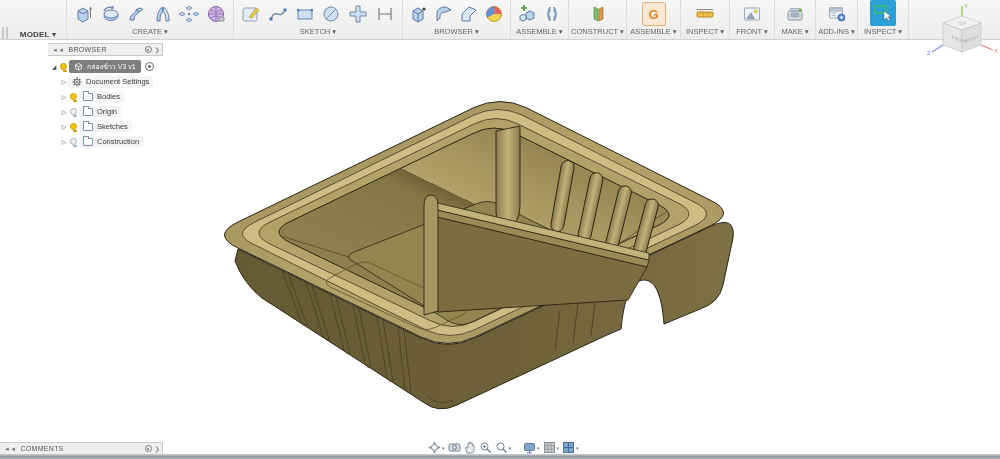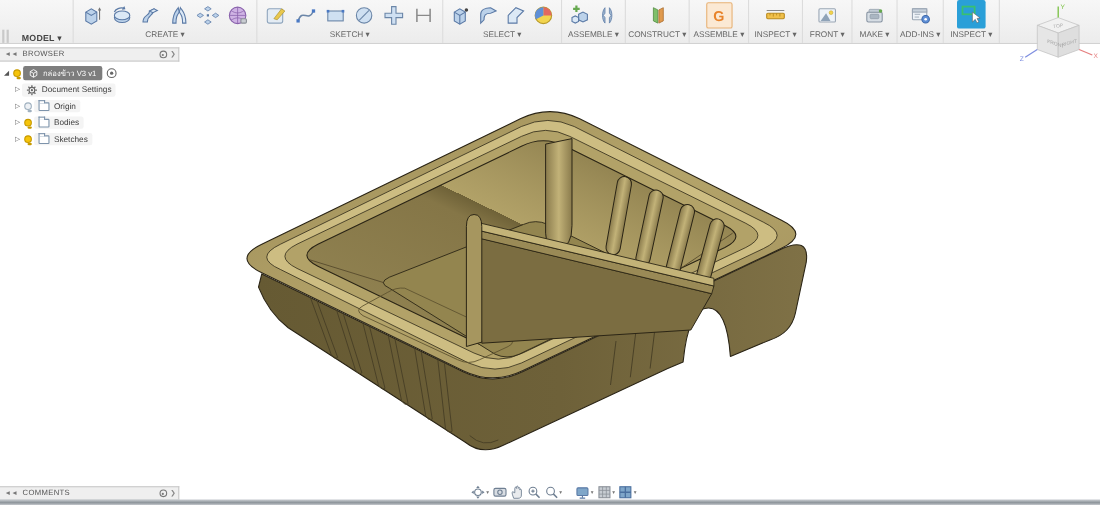--- a/index.html
+++ b/index.html
@@ -16,21 +16,21 @@
     font-size:8px; font-weight:bold; color:#444; letter-spacing:.2px; cursor:pointer; }
   .tgroup { display:flex; flex-direction:column; border-left:1px solid #dcdcdc; }
   .tg-icons { flex:1; display:flex; align-items:center; justify-content:center; gap:4px; padding:2px 6px 0 6px; }
   .tg-label { height:13px; text-align:center; font-size:7.5px; color:#666; line-height:12px; cursor:pointer; white-space:nowrap; }
   .ticon { width:24px; height:24px; display:flex; align-items:center; justify-content:center; cursor:pointer; }
   .ticon svg { display:block; }
   .sel-tile { width:26px; height:26px; background:#2a9fd8; border-radius:2px;
     display:flex; align-items:center; justify-content:center; cursor:pointer; }
 
   
-  #browser { position:absolute; left:0; top:43px; width:163px; }
+  #browser { position:absolute; left:0; top:43px; width:163px;padding-left:48px; }
   .panel-hdr { height:13px; background:#efefef; border:1px solid #c9c9c9; border-left:none;
     display:flex; align-items:center; font-size:7px; color:#555; letter-spacing:.3px; }
   .panel-hdr .dbl { font-size:6px; color:#777; margin:0 4px 0 4px; }
   .panel-hdr .spacer { flex:1; }
   .pdot { width:7px; height:7px; border:1px solid #777; border-radius:50%; position:relative; margin-right:3px; cursor:pointer; }
   .pdot::after { content:""; position:absolute; left:1.5px; top:1.5px; width:2px; height:2px; background:#777; border-radius:50%; }
   .pchev { font-size:6px; color:#888; margin-right:2px; cursor:pointer; }
   .trow { position:relative; height:15px; display:flex; align-items:center; font-size:7.5px; color:#3c3c3c; }
   .tri { font-size:6px; color:#555; width:8px; text-align:center; cursor:pointer; }
   .pill { background:#f4f4f4; border-radius:2px; padding:1px 4px; display:flex; align-items:center; gap:4px; cursor:pointer; }
@@ -179,21 +179,21 @@
           </svg>
         </span>
       <span class="ticon">
         <svg width="20" height="20">
             <circle cx="10" cy="10" r="7.5" fill="#f2d44e" stroke="#b99b2c"></circle>
             <path d="M10 10 L10 2.5 A7.5 7.5 0 0 1 17.5 10 z" fill="#e2685f"></path>
             <path d="M10 10 L3.2 13.5 A7.5 7.5 0 0 1 10 2.5 z" fill="#5f8fd6"></path>
           </svg>
         </span>
     </div>
-    <div class="tg-label">SELECT ▾</div>
+    <div class="tg-label">BROWSER ▾</div>
   </div>
 
   <div class="tgroup" style="width:58px">
     <div class="tg-icons">
       <span class="ticon">
         <svg width="20" height="20">
             <path d="M9 9 l4 -2 4 2 v5 l-4 2 -4 -2 z" fill="#bcd2ea" stroke="#5b7aa6"></path>
             <path d="M3 12 l3 -1.5 3 1.5 v3.5 l-3 1.5 -3 -1.5 z" fill="#dce9f6" stroke="#5b7aa6"></path>
             <path d="M4 3 h2 v-2 h2 v2 h2 v2 H8 v2 H6 V5 H4 z" fill="#66a84f"></path>
           </svg>
@@ -419,45 +419,53 @@
             <line x1="2.9" y1="7.1" x2="1.8" y2="8.2"></line>
           </g>
         </svg>
       <span>Document Settings</span>
     </span>
   </div>
 
 
   <div class="trow">
     <span class="tri" style="margin-left:12px">▷</span>
+    <span class="bulb on"></span>
+    <span class="pill">
+      <span class="folder"></span>
+      <span>Bodies</span>
+    </span>
+  </div>
+
+  <div class="trow">
+    <span class="tri" style="margin-left:12px">▷</span>
     <span class="bulb off"></span>
     <span class="pill">
       <span class="folder"></span>
       <span>Origin</span>
-    </span>
-  </div>
-
-  <div class="trow">
-    <span class="tri" style="margin-left:12px">▷</span>
-    <span class="bulb on"></span>
-    <span class="pill">
-      <span class="folder"></span>
-      <span>Bodies</span>
     </span>
   </div>
 
   <div class="trow">
     <span class="tri" style="margin-left:12px">▷</span>
     <span class="bulb on"></span>
     <span class="pill">
       <span class="folder"></span>
       <span>Sketches</span>
     </span>
   </div>
 
+  <div class="trow">
+    <span class="tri" style="margin-left:12px">▷</span>
+    <span class="bulb off"></span>
+    <span class="pill">
+      <span class="folder"></span>
+      <span>Construction</span>
+    </span>
+  </div>
 </div>
 
 <div id="viewcube">
   <svg width="75" height="60" viewBox="0 0 75 60">
     <g stroke="#c3c3c3" stroke-width="0.7">
       <polygon points="37,14 56,21 37,28 18,21" fill="#f1f1f1"></polygon>
       <polygon points="18,21 37,28 37,50 18,43" fill="#e6e6e6"></polygon>
       <polygon points="56,21 37,28 37,50 56,43" fill="#dedede"></polygon>
     </g>
     <line x1="37" y1="14" x2="37" y2="4" stroke="#7ac143" stroke-width="1.2"></line>

